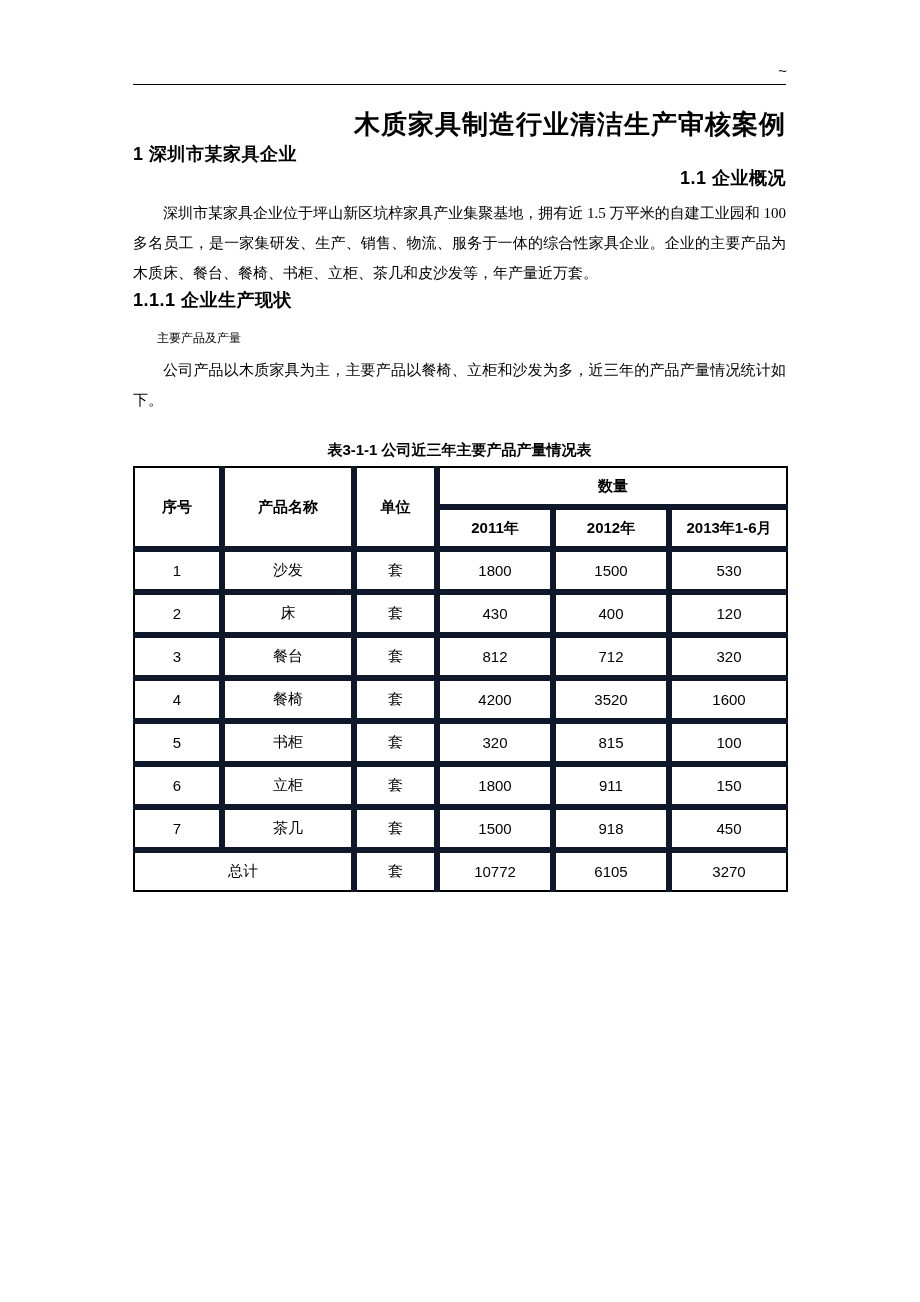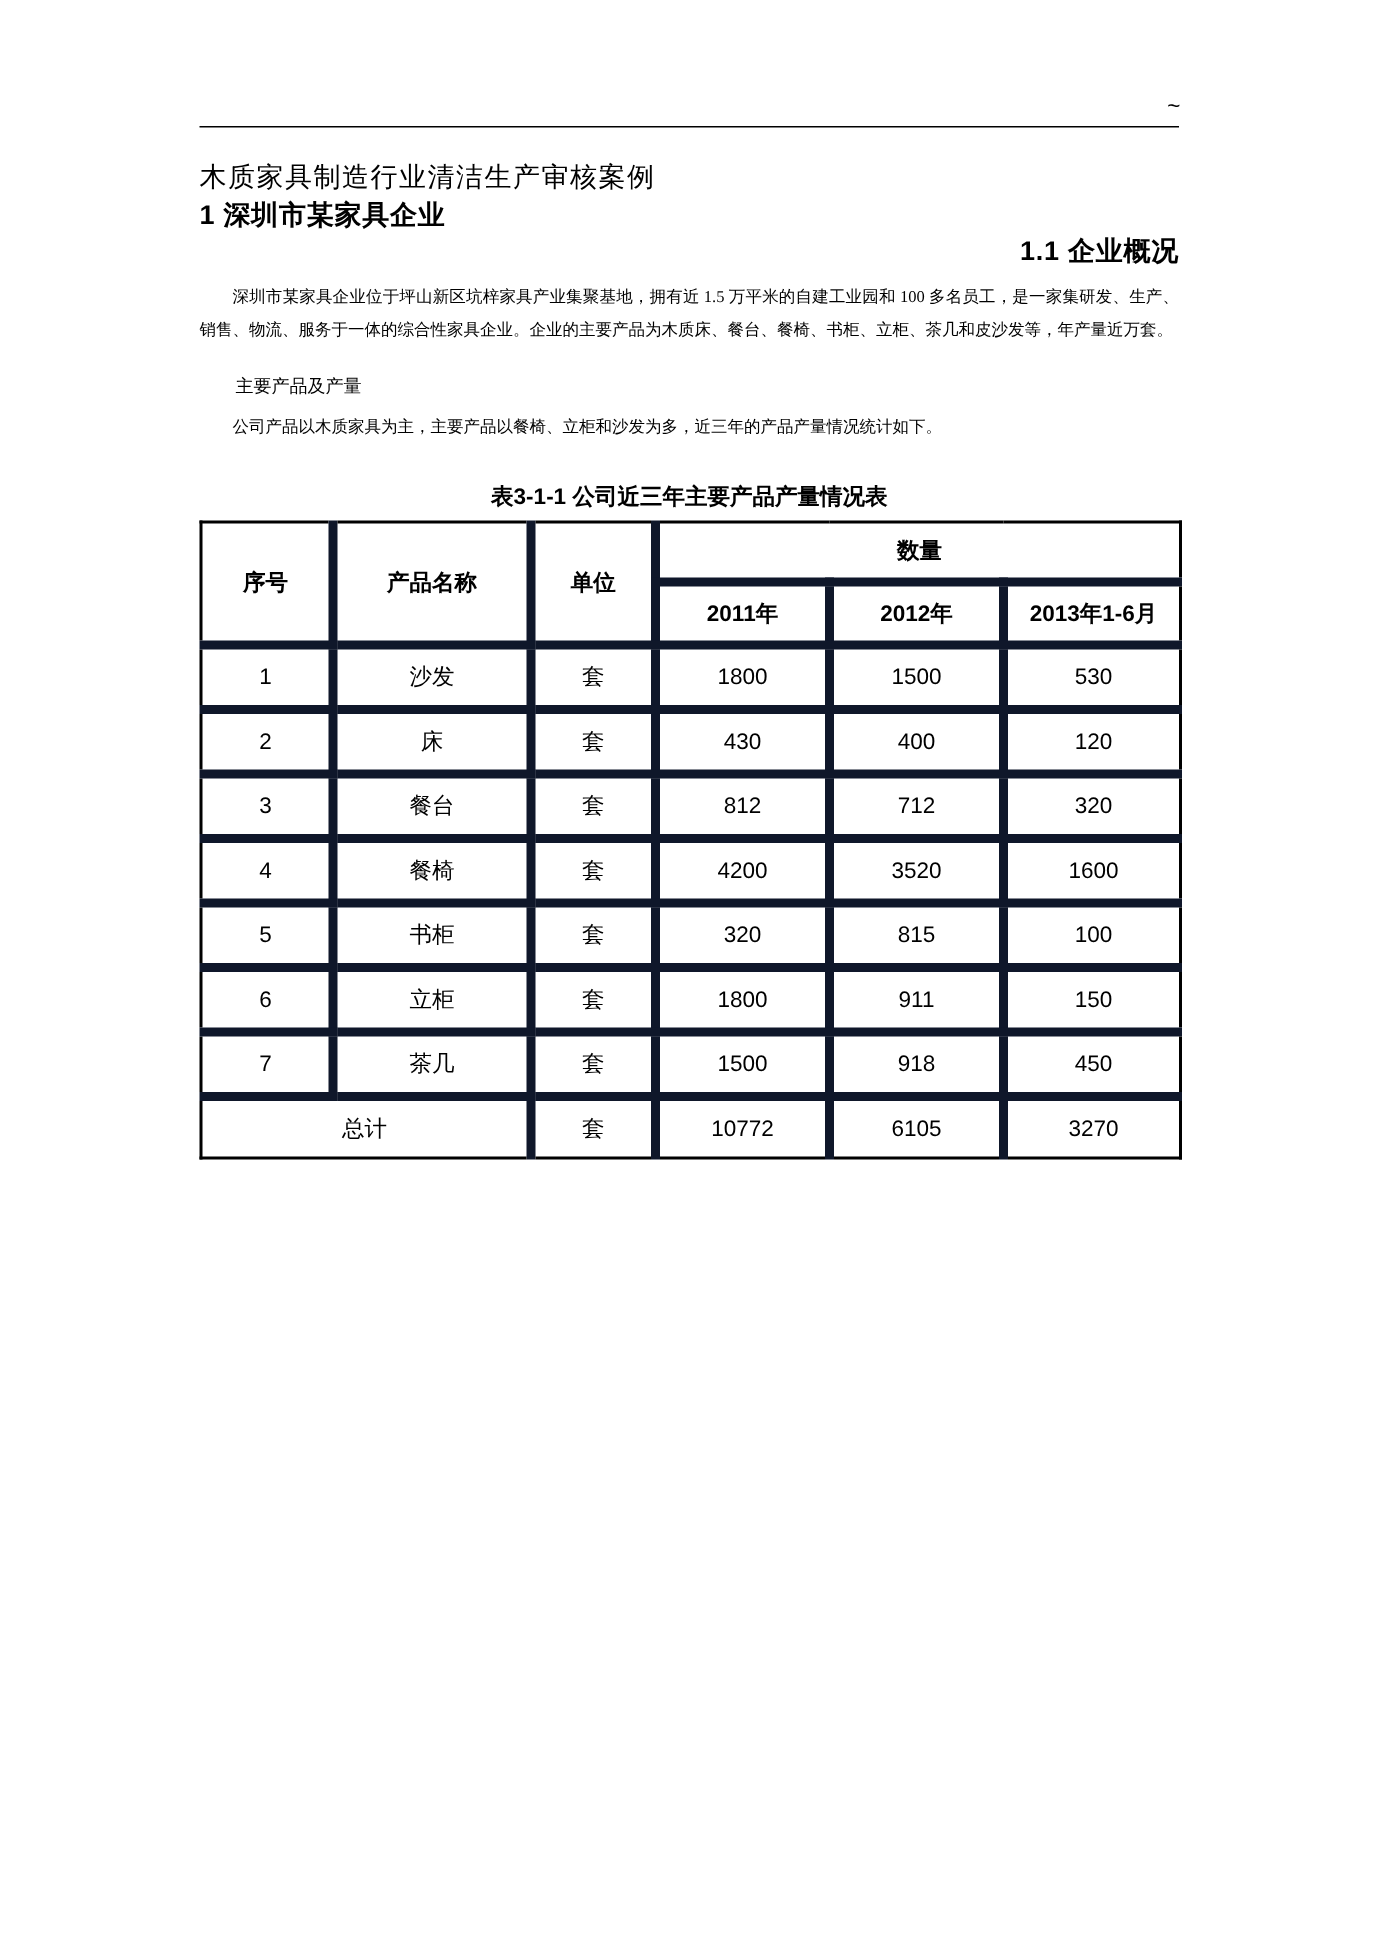--- a/index.html
+++ b/index.html
@@ -40,39 +40,39 @@
     height: 0;
   }
   .content {
     position: absolute;
     top: 96px;
     left: 133px;
     width: 653px;
   }
   h1.doc-title {
     font-family: "Liberation Sans", sans-serif;
-    font-weight: normal;
-    font-size: 18px;
-    text-align: left;
+    font-weight: bold;
+    font-size: 26px;
+    text-align: right;
     margin: 10px 0 0 0;
     letter-spacing: 1px;
     line-height: 1.4;
   }
   h2.sec {
     font-family: "Liberation Sans", sans-serif;
     font-weight: bold;
     font-size: 18px;
     margin: 0;
     letter-spacing: 0.5px;
   }
   .sec-1 { margin-top: 88px; }
   .sec-11 { margin-top: 22px; font-size: 18px; text-align: right;}
   .sec-111 { margin-top: 26px; font-size: 19px;}
   p.body {
-    font-size: 11px;
+    font-size: 15px;
     line-height: 2.0;
     margin: 8px 0 0 0;
     text-align: justify;
     text-justify: inter-ideograph;
     text-indent: 2em;
   }
   .subhead {
     font-family: "Liberation Sans", sans-serif;
     font-weight: normal;
     font-size: 12px;
@@ -130,20 +130,21 @@
   <div class="content">
 
     <h1 class="doc-title">木质家具制造行业清洁生产审核案例</h1>
 
     <h2 class="sec sec-1">1 深圳市某家具企业</h2>
 
     <h2 class="sec sec-11">1.1 企业概况</h2>
 
     <p class="body">深圳市某家具企业位于坪山新区坑梓家具产业集聚基地，拥有近 1.5 万平米的自建工业园和 100 多名员工，是一家集研发、生产、销售、物流、服务于一体的综合性家具企业。企业的主要产品为木质床、餐台、餐椅、书柜、立柜、茶几和皮沙发等，年产量近万套。</p>
 
+    <h2 class="sec sec-111">1.1.1 企业生产现状</h2>
 
     <div class="subhead">主要产品及产量</div>
 
     <p class="body">公司产品以木质家具为主，主要产品以餐椅、立柜和沙发为多，近三年的产品产量情况统计如下。</p>
 
     <div class="table-caption">表3-1-1  公司近三年主要产品产量情况表</div>
 
     <table class="data">
       <colgroup>
         <col class="col1">

